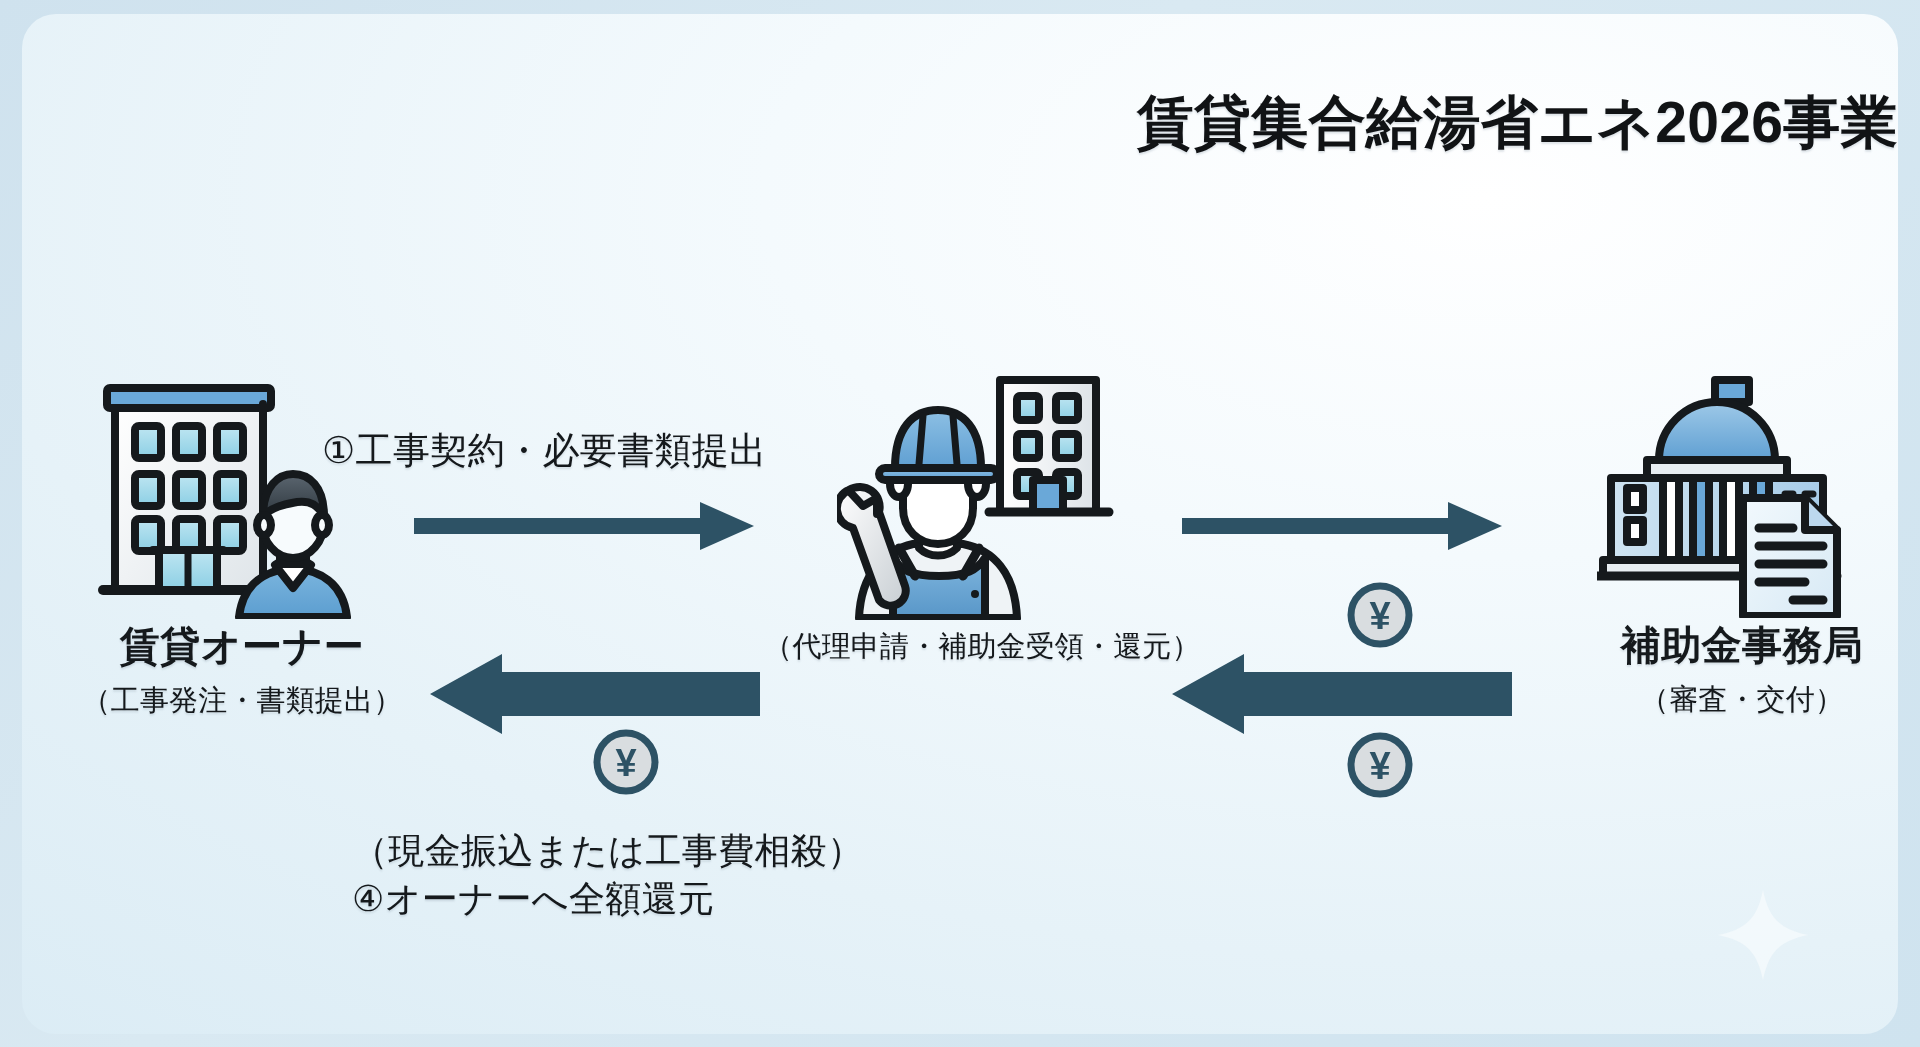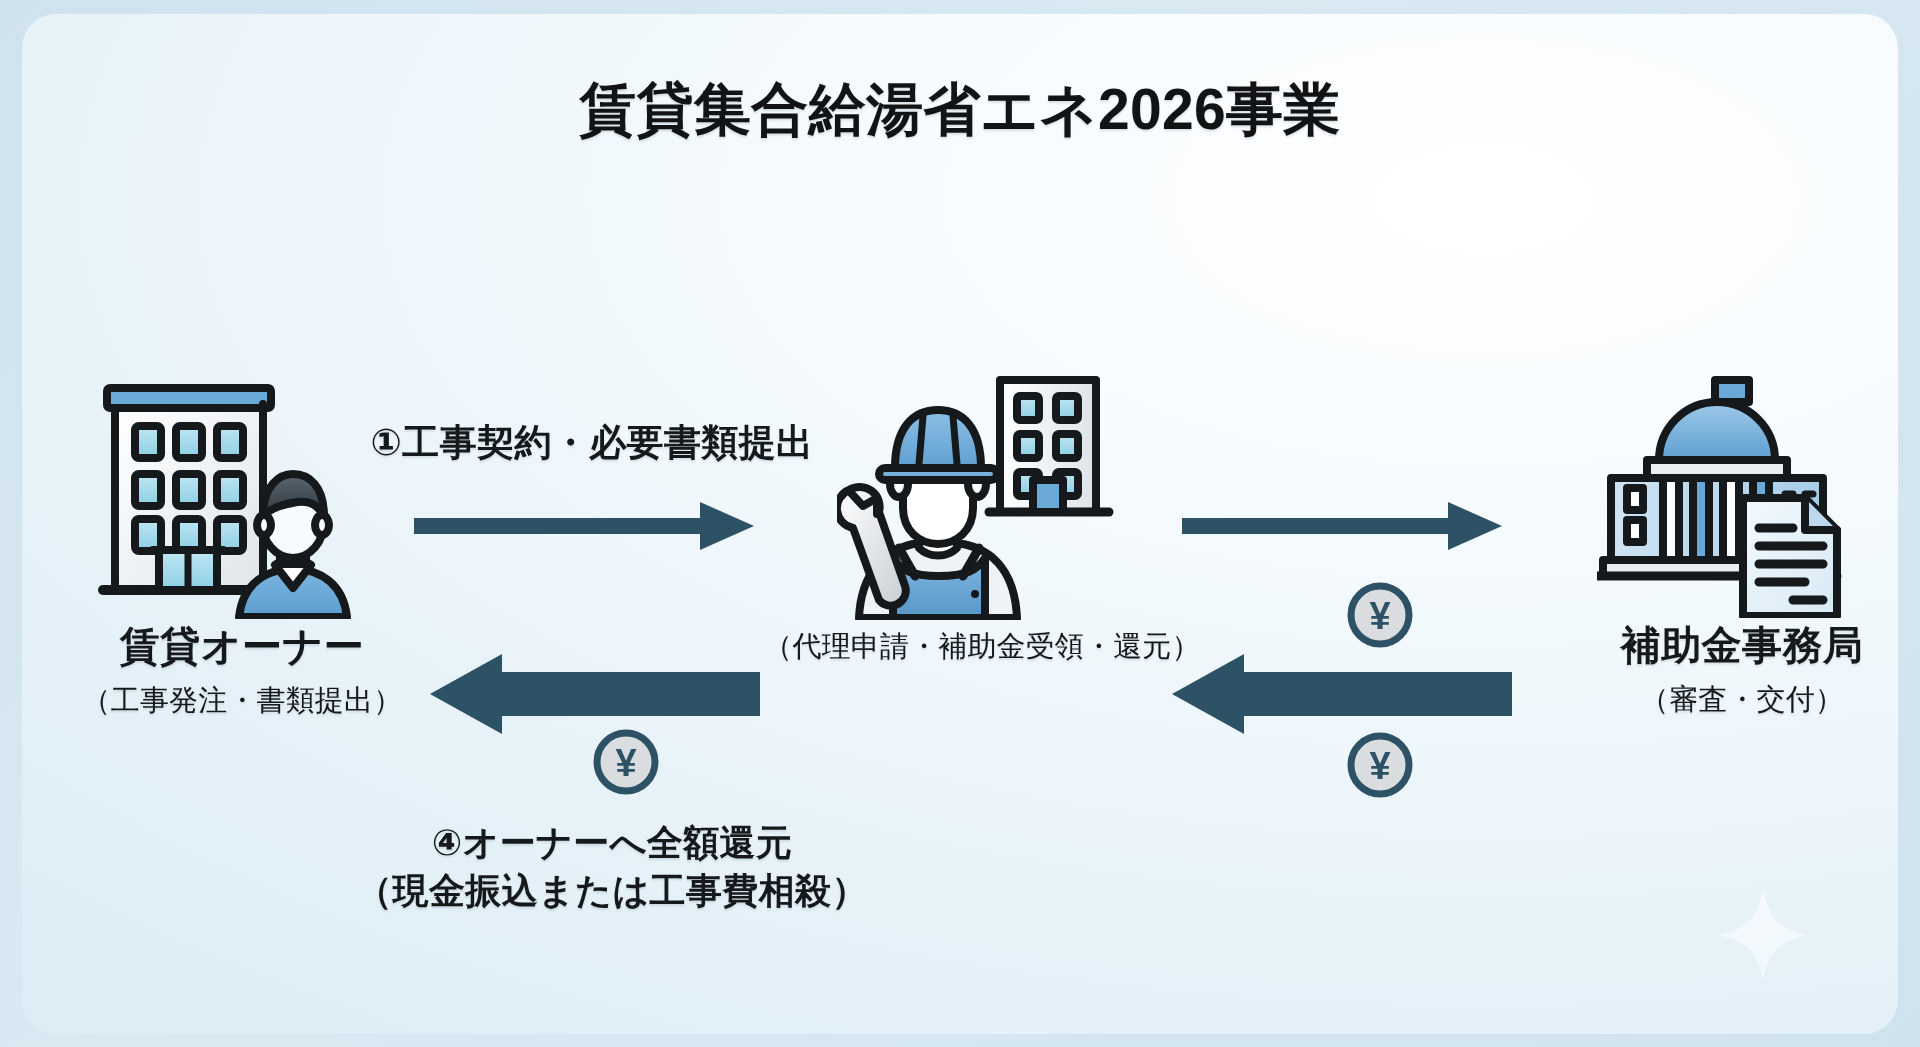--- a/index.html
+++ b/index.html
@@ -27,22 +27,22 @@
     position: absolute;
     right: 88px; bottom: 52px;
     width: 94px; height: 94px;
     opacity: .55;
     pointer-events: none;
   }
 
   
   #title-block {
     position: absolute;
-    left: 0; right: 0; top: 59px;
-    text-align: center;
+    left: 0; right: 0; top: 72px;
+    text-align: right;
     color: #111315;
     font-weight: 900;
     letter-spacing: .02em;
     line-height: 1.28;
     text-shadow: 0 2px 2px rgba(80,100,120,.18);
   }
   .title-line { font-size: 57px; }
 
   
   .node {
@@ -71,28 +71,29 @@
     text-shadow: 0 2px 2px rgba(80,100,120,.16);
   }
 
   #node-owner    { left: 30px;   top: 360px; width: 380px; }
   #node-contract { left: 700px;  top: 358px; width: 520px; }
   #node-office   { left: 1520px; top: 362px; width: 400px; }
 
   
   .arrow-label {
     position: absolute;
-    text-align: center;
+    text-align: left;
     font-size: 37px;
-    font-weight: 700;
+    font-weight: 400;
     color: #15191c;
     line-height: 1.32;
     letter-spacing: .01em;
     white-space: nowrap;
     text-shadow: 0 2px 2px rgba(80,100,120,.16);
+    margin-top: 8px;
   }
   #label-1 { left: 300px;  top: 405px; width: 540px; }
   #label-2 { left: 1120px; top: 405px; width: 440px; }
   #label-3 { left: 1090px; top: 805px; width: 520px; font-size: 36px; }
   #label-4 { left: 330px;  top: 805px; width: 520px; font-size: 36px; }
 
   
   .arrow { position: absolute; }
   #arrow-1 { left: 392px;  top: 480px; }
   #arrow-2 { left: 1160px; top: 480px; }
@@ -320,17 +321,17 @@
 
   <div class="arrow-label" id="label-1">
     <div>①工事契約・必要書類提出</div>
   </div>
 
 
   <div class="arrow-label" id="label-3">
   </div>
 
   <div class="arrow-label" id="label-4">
+    <div>（現金振込または工事費相殺）</div>
     <div>④オーナーへ全額還元</div>
-    <div>（現金振込または工事費相殺）</div>
   </div>
 
 </div>
 
 </body></html>

